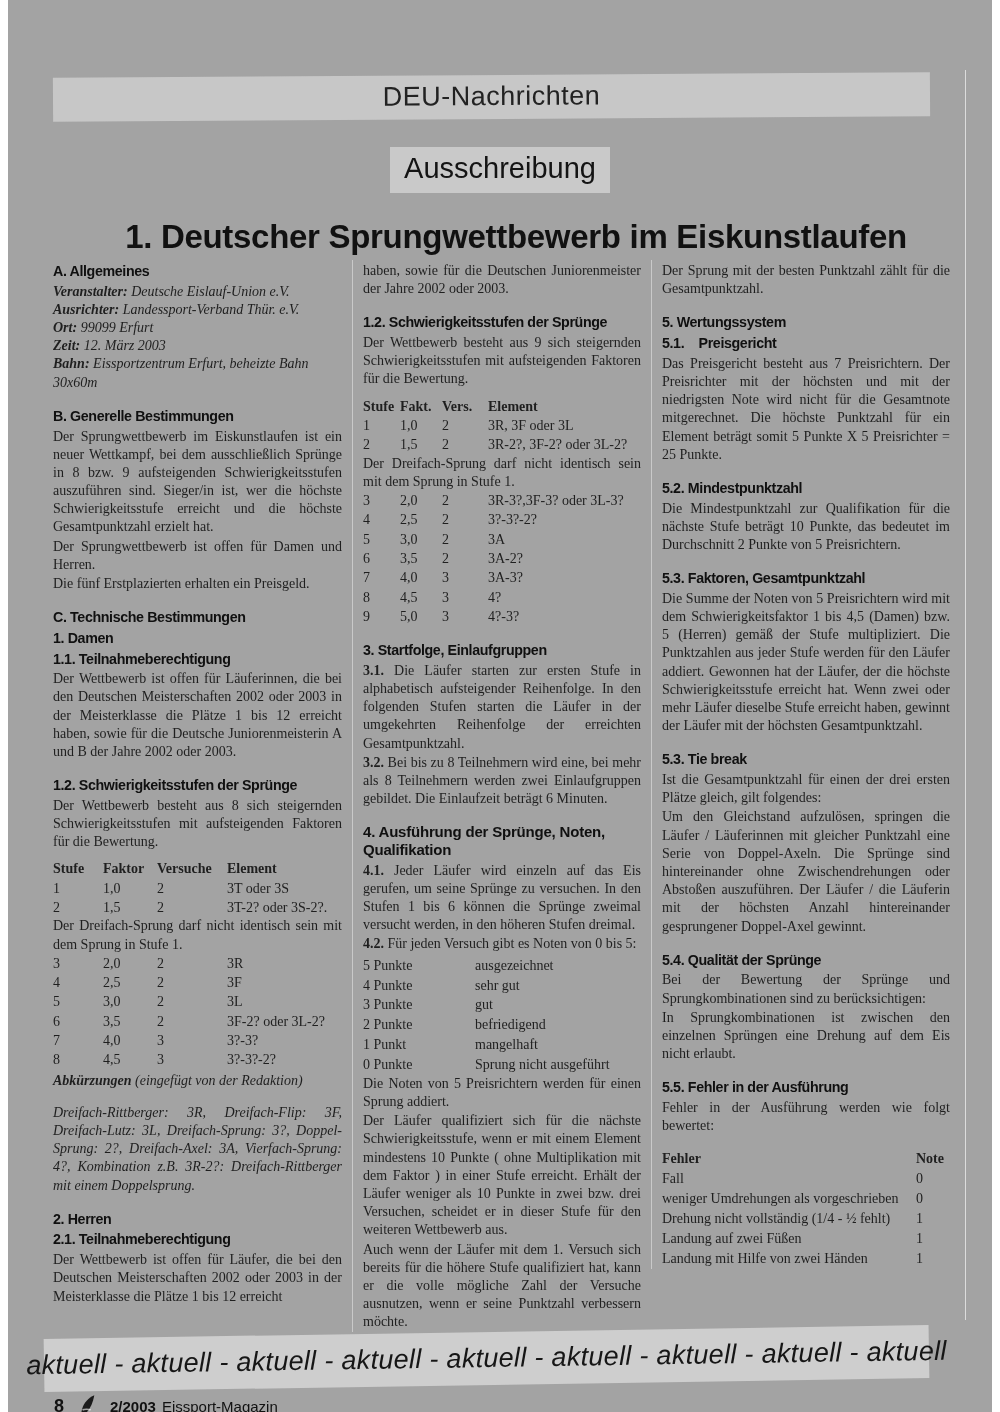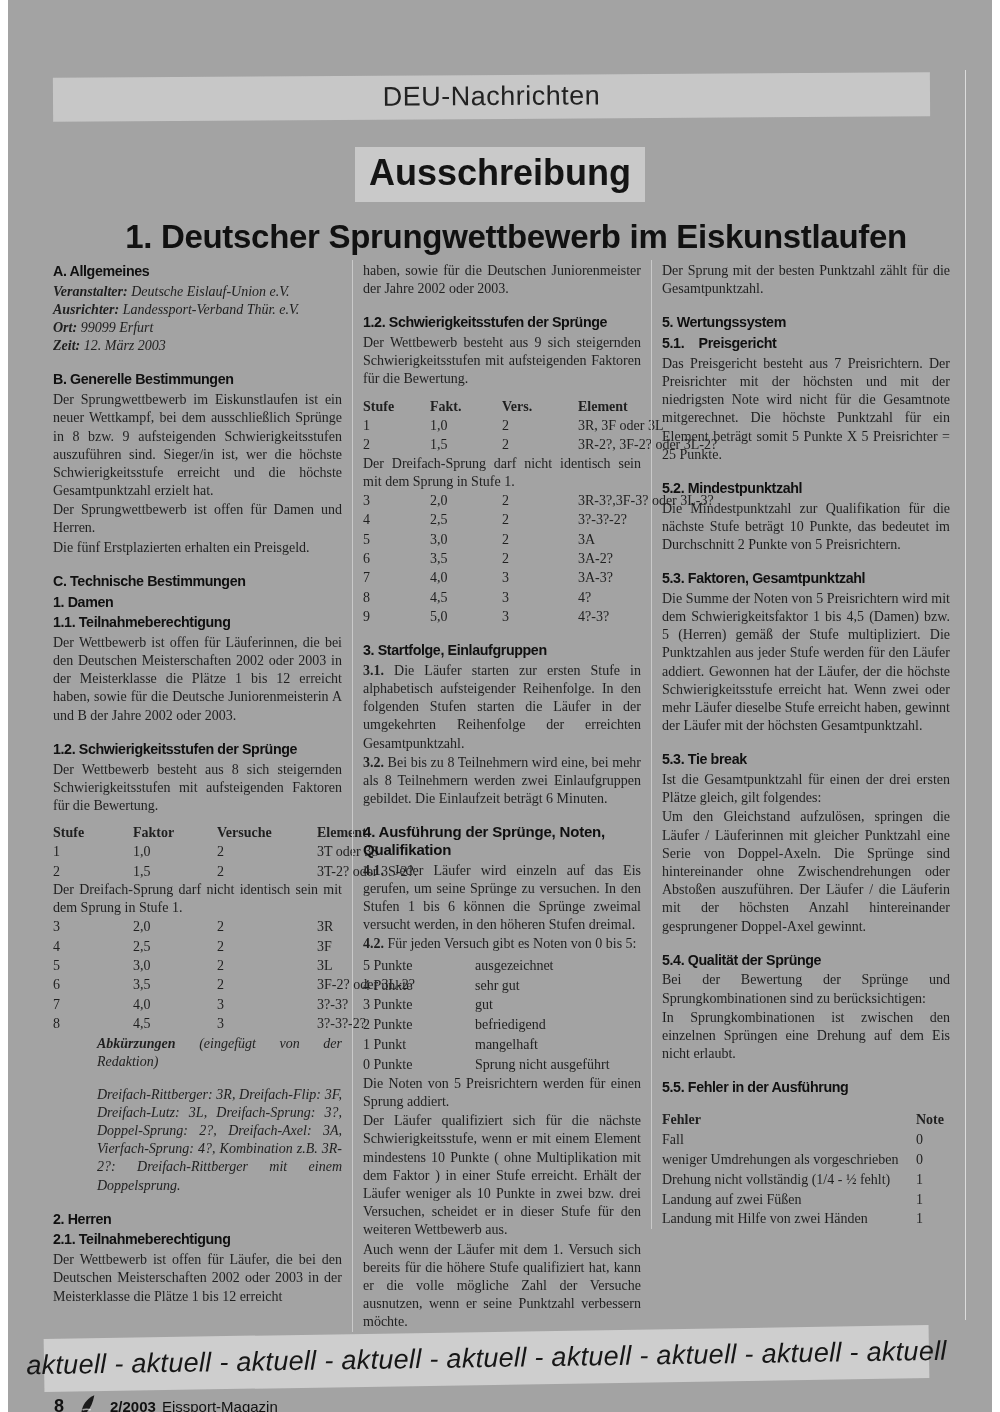--- a/index.html
+++ b/index.html
@@ -14,21 +14,21 @@
   
   .band-header{
     position:absolute;left:45px;right:62px;top:75px;height:44px;background:#c7c7c7;
     display:flex;align-items:center;justify-content:center;
     font-family:"Liberation Sans","DejaVu Sans",sans-serif;font-size:27px;color:#222;
     transform:rotate(-0.35deg);letter-spacing:.5px;
   }
   .kicker-row{position:absolute;left:0;top:147px;width:100%;text-align:center;}
   .kicker{
     display:inline-block;background:#c9c9c9;padding:3px 14px 5px;
-    font-family:"Liberation Sans","DejaVu Sans",sans-serif;font-weight:bold;font-size:36px;color:#141414;
+    font-family:"Liberation Sans","DejaVu Sans",sans-serif;font-weight:normal;font-size:29px;color:#141414;
   }
   .main-title{
     position:absolute;left:0;top:200px;width:100%;margin:16px;text-align:center;
     font-family:"Liberation Sans","DejaVu Sans",sans-serif;font-weight:bold;font-size:33px;color:#111;
     letter-spacing:-.3px;
   }
 
   
   .columns{position:absolute;left:45px;top:260px;width:897px;display:flex;align-items:flex-start;}
   .col{width:299px;box-sizing:border-box;padding:0 10px;}
@@ -46,33 +46,33 @@
   .col h3.h-wrap{white-space:normal;transform:none;letter-spacing:-.2px;}
 
   .body{margin:0;text-align:justify;}
   .body + .body{margin-top:1px;}
   .lead{font-weight:bold;}
   .info-line{margin:0;text-align:left;font-style:italic;}
   .info-line .lbl{font-weight:bold;}
 
   
   .jump-table{margin-top:8px;}
-  .jt-row{display:grid;line-height:1.38;gap:30px;}
+  .jt-row{display:grid;line-height:1.38;}
   .jt-head{font-weight:bold;}
   .jt-c1 .jt-row{grid-template-columns:50px 54px 70px 1fr;}
   .jt-c2 .jt-row{grid-template-columns:37px 42px 46px 1fr;}
   .jt-el{white-space:nowrap;}
   .jt-note{margin:0;text-align:justify;}
 
   
   .grades{margin-top:2px;}
   .grade-row{display:grid;grid-template-columns:112px 1fr;line-height:1.42;}
 
   
-  .abbrev{font-style:italic;margin-top:2px;text-align:justify;margin-left:44px;}
+  .abbrev{font-style:italic;margin-top:2px;text-align:justify;}
   .abbrev .ab-lead{font-weight:bold;}
 
   
   .fehler-table{margin-top:14px;}
   .ft-row{display:grid;grid-template-columns:1fr 34px;line-height:1.42;}
   .ft-head{font-weight:bold;}
 
   
   .band-footer{
     position:absolute;left:36px;top:1332px;width:885px;height:53px;background:#cecece;
@@ -112,20 +112,21 @@
       <div>
 
           <p class="info-line"><span class="lbl">Veranstalter:</span> <span>Deutsche Eislauf-Union e.V.</span></p>
 
           <p class="info-line"><span class="lbl">Ausrichter:</span> <span>Landessport-Verband Thür. e.V.</span></p>
 
           <p class="info-line"><span class="lbl">Ort:</span> <span>99099 Erfurt</span></p>
 
           <p class="info-line"><span class="lbl">Zeit:</span> <span>12. März 2003</span></p>
 
+          <p class="info-line"><span class="lbl">Bahn:</span> <span>Eissportzentrum Erfurt, beheizte Bahn 30x60m</span></p>
         </div>
 
       <h3>B. Generelle Bestimmungen</h3>
       <div>
 
       <p class="body">Der Sprungwettbewerb im Eiskunstlaufen ist ein neuer Wettkampf, bei dem ausschließlich Sprünge in 8 bzw. 9 aufsteigenden Schwierigkeitsstufen auszuführen sind. Sieger/in ist, wer die höchste Schwierigkeitsstufe erreicht und die höchste Gesamtpunktzahl erzielt hat.</p>
           <p class="body">Der Sprungwettbewerb ist offen für Damen und Herren.</p>
           <p class="body">Die fünf Erstplazierten erhalten ein Preisgeld.</p>
         </div>
 
@@ -376,20 +377,21 @@
         </div>
 
       <h3>5.4. Qualität der Sprünge</h3>
       <div>
 
       <p class="body">Bei der Bewertung der Sprünge und Sprungkombinationen sind zu berücksichtigen:</p>
           <p class="body">In Sprungkombinationen ist zwischen den einzelnen Sprüngen eine Drehung auf dem Eis nicht erlaubt.</p>
         </div>
 
       <h3>5.5. Fehler in der Ausführung</h3>
+      <p class="body">Fehler in der Ausführung werden wie folgt bewertet:</p>
 
       <div class="fehler-table">
         <div class="ft-row ft-head">
           <span>Fehler</span>
           <span>Note</span>
         </div>
         <div>
 
             <div class="ft-row">
               <span>Fall</span>

